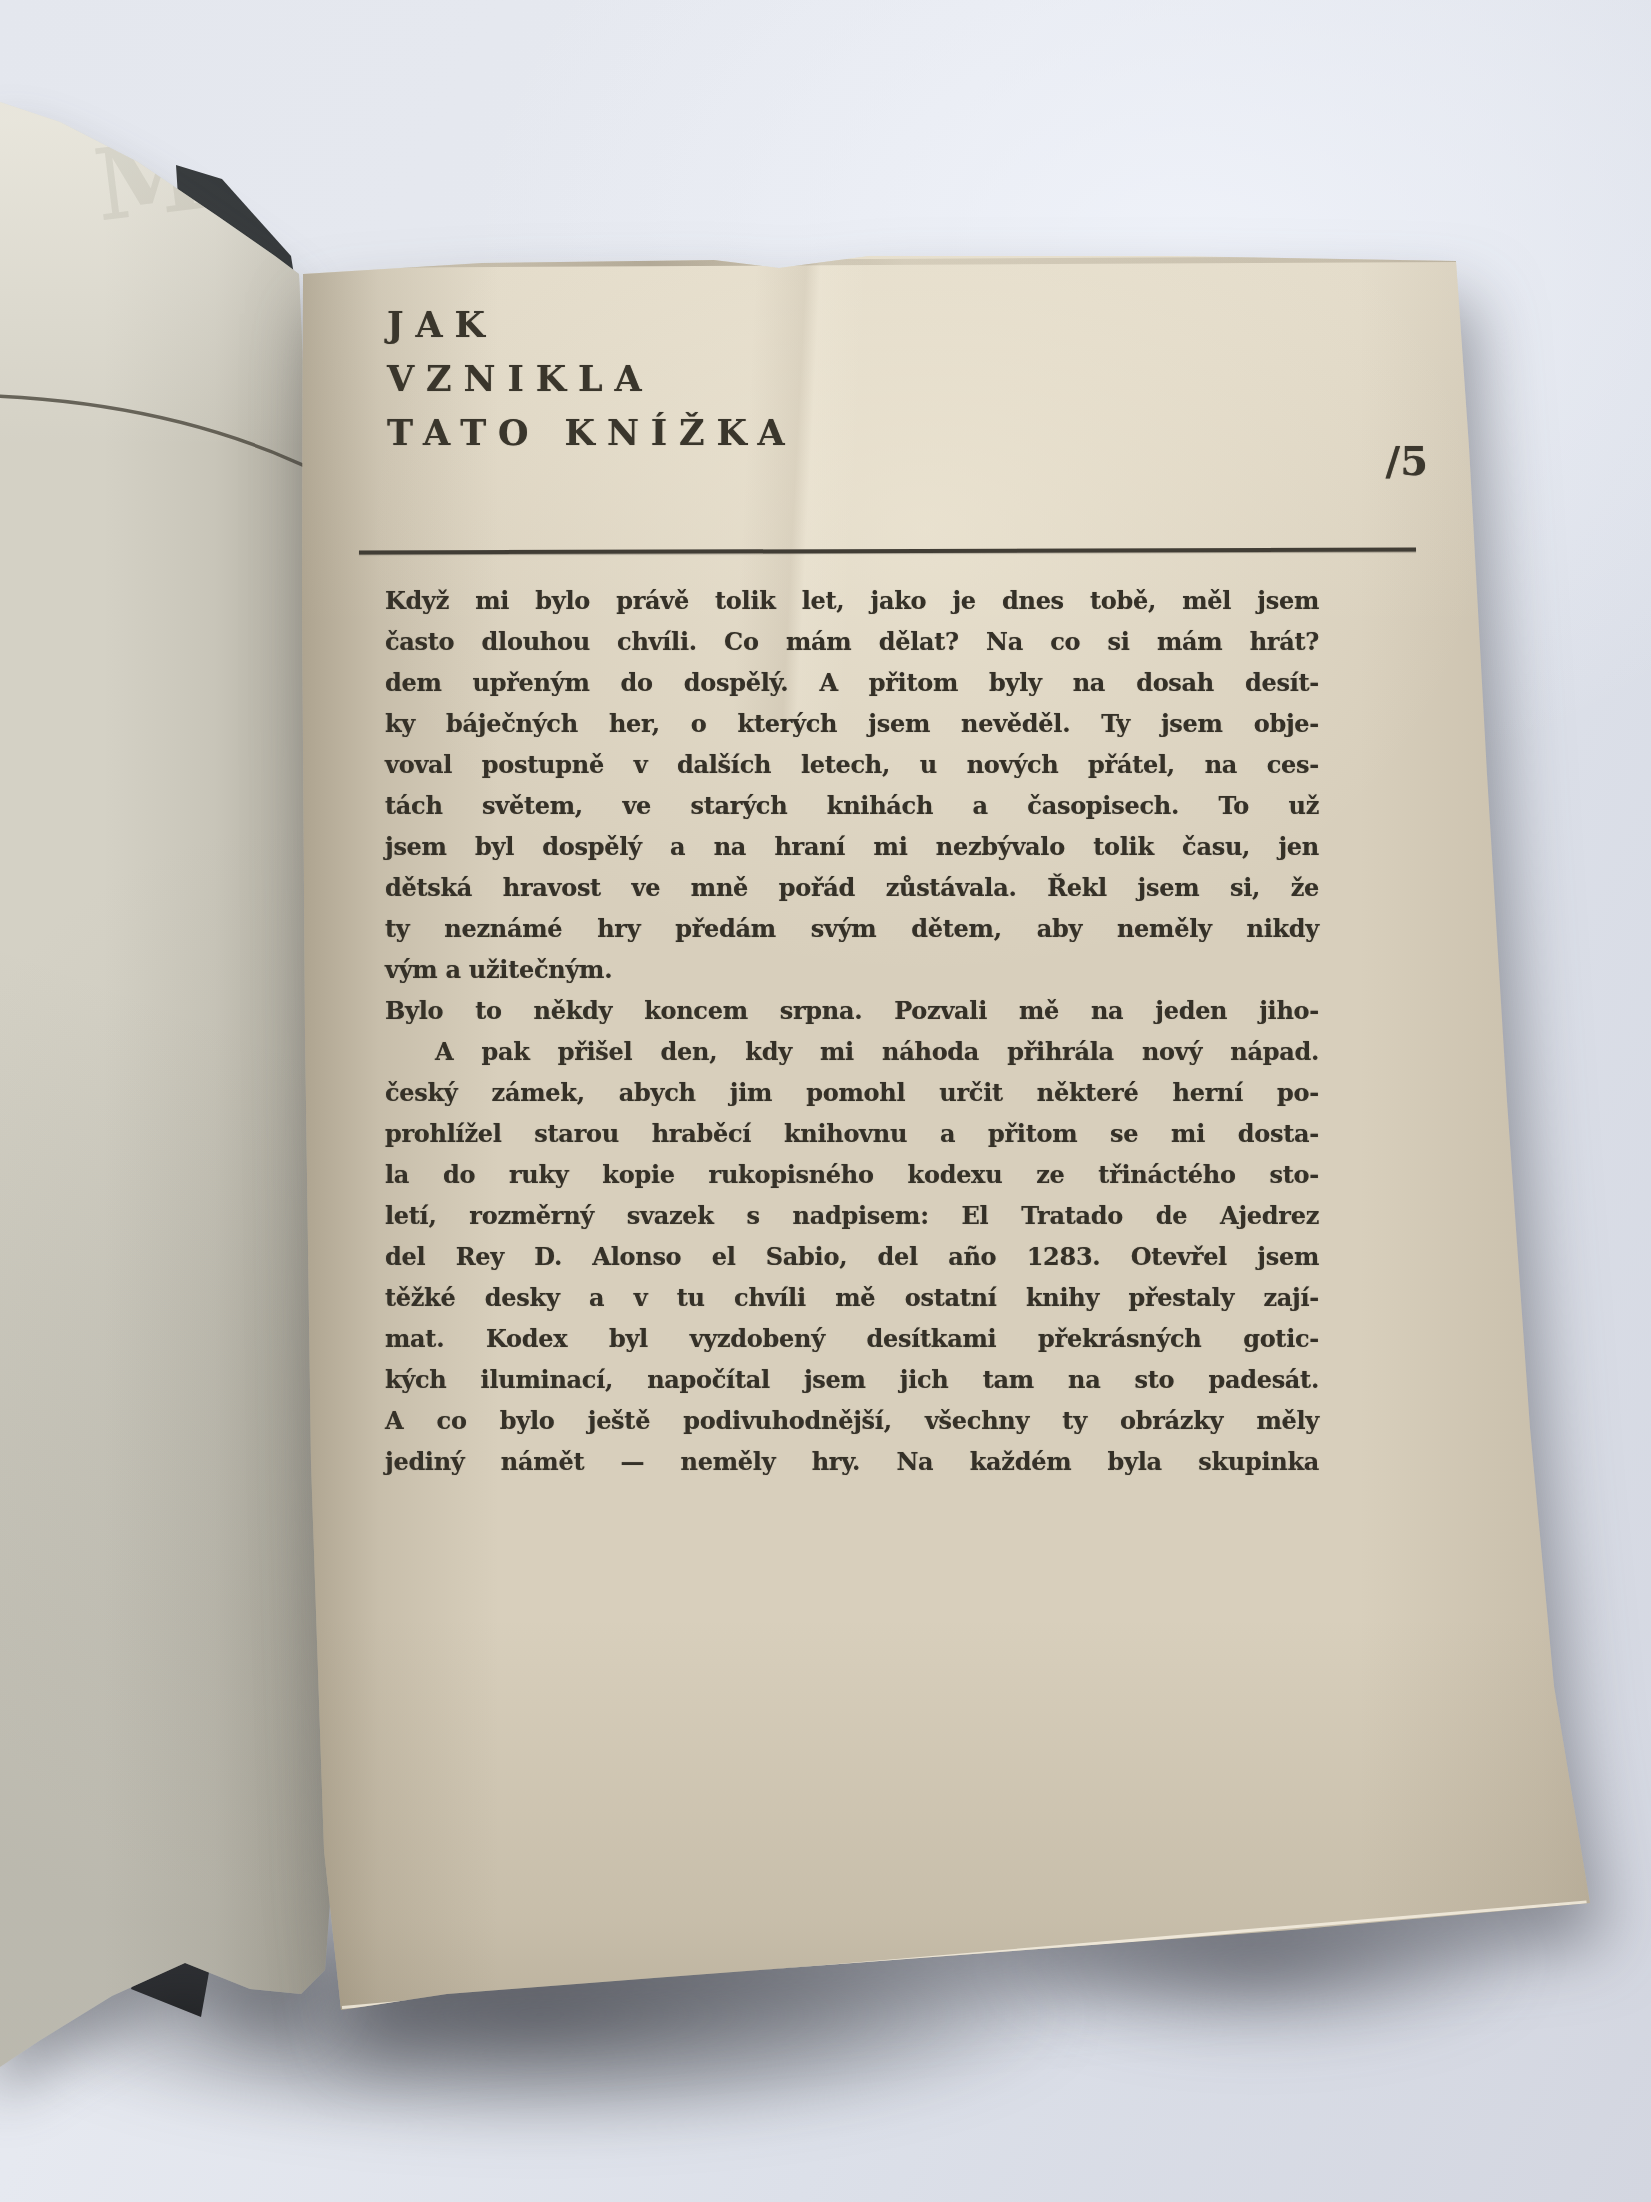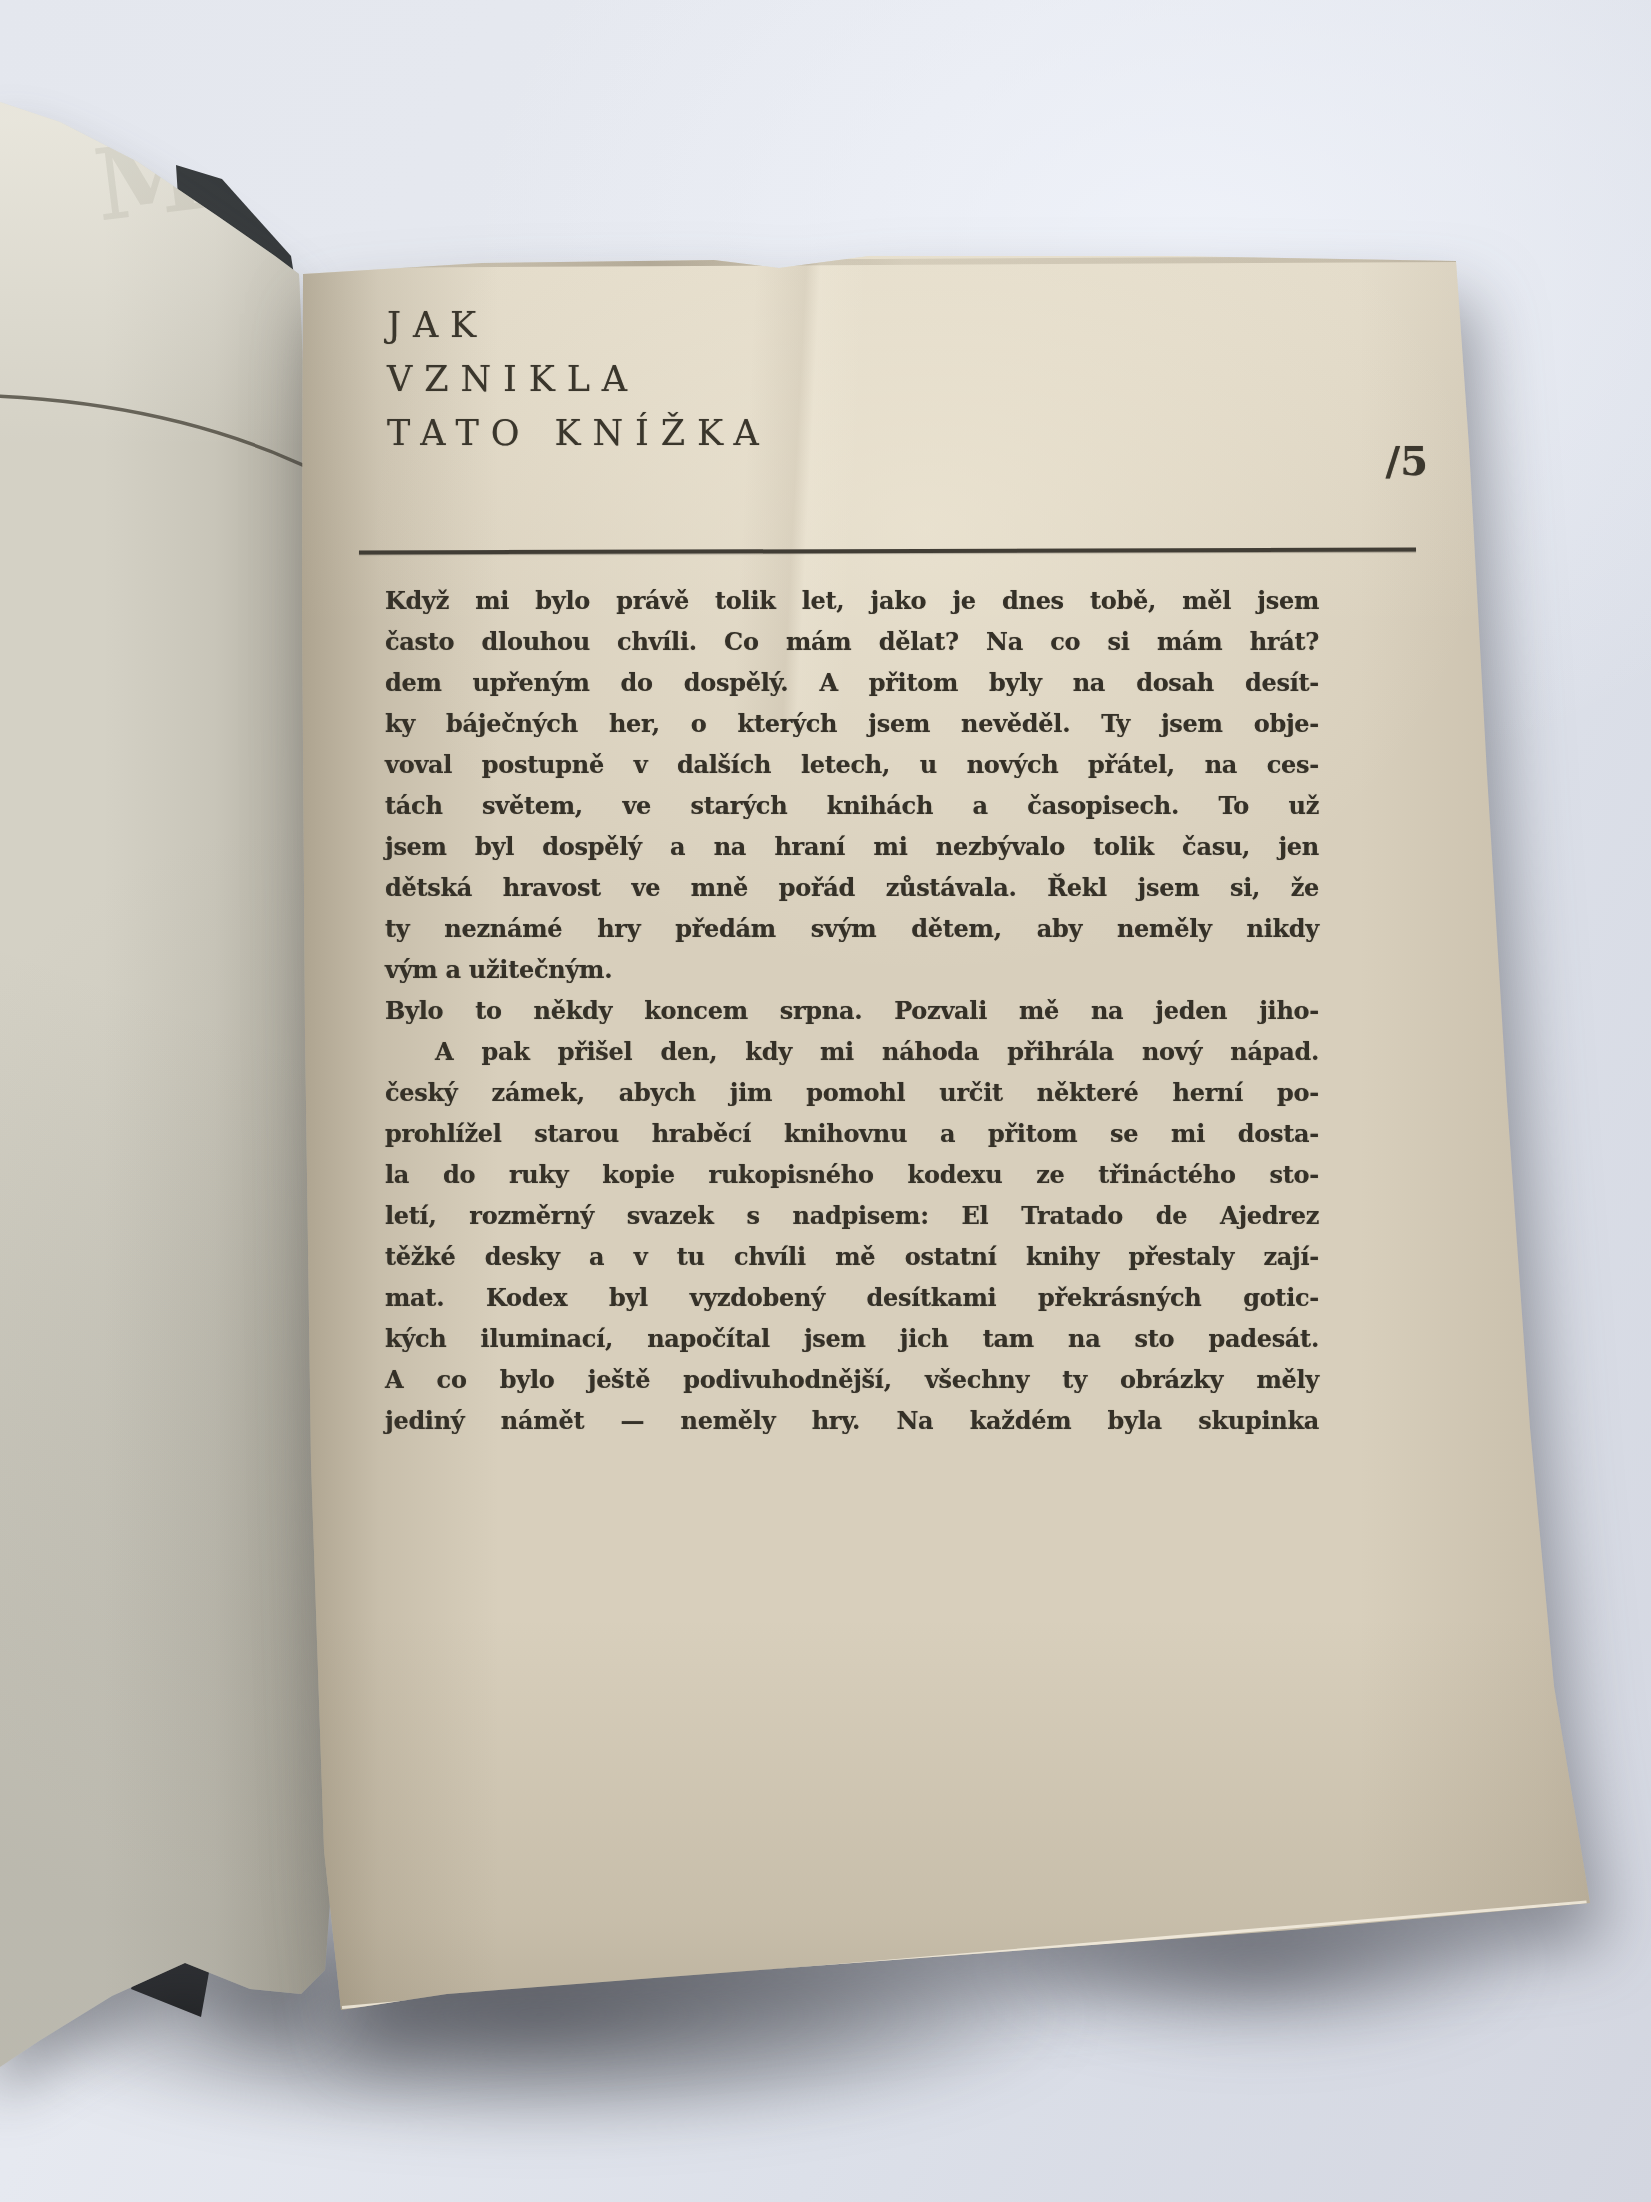--- a/index.html
+++ b/index.html
@@ -76,21 +76,21 @@
     position:absolute;left:744px;top:258px;width:112px;height:465px;transform:rotate(3deg);
     background:linear-gradient(to right, rgba(0,0,0,0), rgba(115,100,78,0.10) 45%, rgba(250,245,230,0.16) 58%, rgba(0,0,0,0));
   }
   .bottom-edge-highlight{
     position:absolute;left:342px;top:2006px;width:1249px;height:2.6px;
     background:rgba(247,241,227,0.8);transform:rotate(-4.85deg);transform-origin:left center;
   }
   
   .heading{position:absolute;left:387px;top:298px;color:#3a362c;}
   .hline{
-    font-size:35px;font-weight:400;letter-spacing:0.34em;line-height:54px;
+    font-size:35px;font-weight:700;letter-spacing:0.34em;line-height:54px;
     text-shadow:0 0 0.9px rgba(58,54,44,0.55);
   }
   .pagenum{
     position:absolute;left:1239px;top:437px;width:189px;text-align:right;
     font-size:40px;font-weight:700;color:#3c382e;text-shadow:0 0 0.9px rgba(58,54,44,0.5);
   }
   .rule{
     position:absolute;left:359px;top:549px;width:1057px;height:4.3px;background:#413d35;
     transform:rotate(-0.15deg);box-shadow:0 0.9px 0.9px rgba(65,61,53,0.4);
   }
@@ -146,20 +146,21 @@
           <div class="line">jsem byl dospělý a na hraní mi nezbývalo tolik času, jen</div>
           <div class="line">dětská hravost ve mně pořád zůstávala. Řekl jsem si, že</div>
           <div class="line">ty neznámé hry předám svým dětem, aby neměly nikdy</div>
           <div class="line nojust">vým a užitečným.</div>
           <div class="line">Bylo to někdy koncem srpna. Pozvali mě na jeden jiho-</div>
           <div class="line indent">A pak přišel den, kdy mi náhoda přihrála nový nápad.</div>
           <div class="line">český zámek, abych jim pomohl určit některé herní po-</div>
           <div class="line">prohlížel starou hraběcí knihovnu a přitom se mi dosta-</div>
           <div class="line">la do ruky kopie rukopisného kodexu ze třináctého sto-</div>
           <div class="line">letí, rozměrný svazek s nadpisem: El Tratado de Ajedrez</div>
+          <div class="line">del Rey D. Alonso el Sabio, del año 1283. Otevřel jsem</div>
           <div class="line">těžké desky a v tu chvíli mě ostatní knihy přestaly zají-</div>
           <div class="line">mat. Kodex byl vyzdobený desítkami překrásných gotic-</div>
           <div class="line">kých iluminací, napočítal jsem jich tam na sto padesát.</div>
           <div class="line">A co bylo ještě podivuhodnější, všechny ty obrázky měly</div>
           <div class="line">jediný námět — neměly hry. Na každém byla skupinka</div>
         </div>
     </div>
   </div>
 </div>
 

